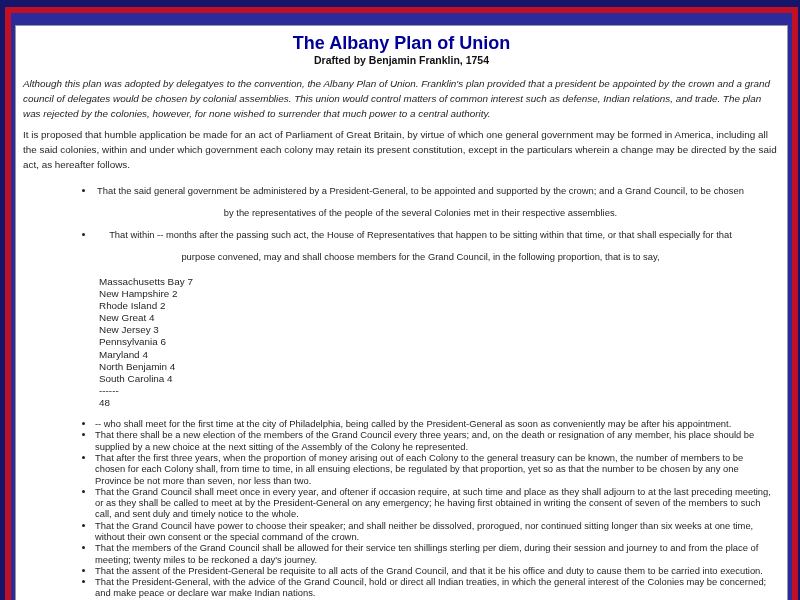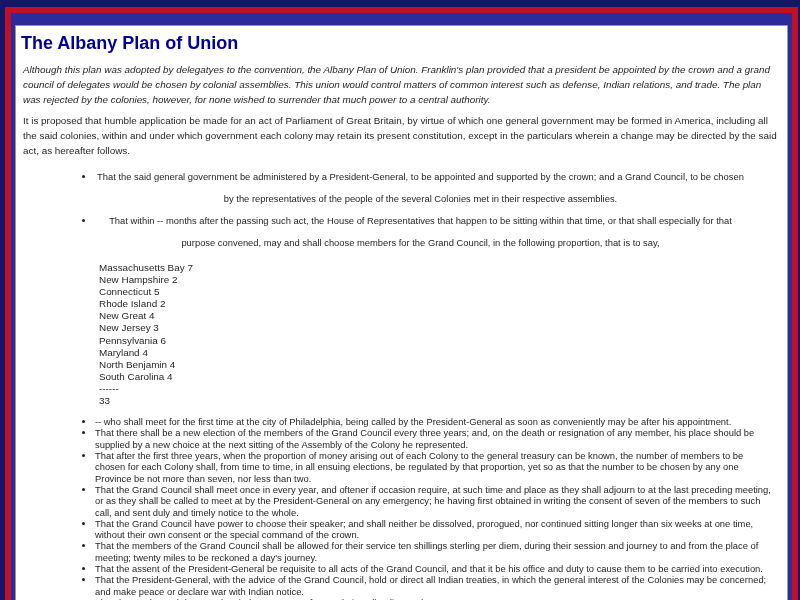--- a/index.html
+++ b/index.html
@@ -20,21 +20,21 @@
   .sheet {
     box-sizing: border-box;
     background: var(--page-background, #ffffff);
     border: 1px solid #979797;
     height: 100%;
     padding: 3px 5px;
     overflow: hidden;
   }
   h1.title {
     margin: 4px 0 1px 0;
-    text-align: left;
+    text-align: center;
     font-size: 18px; line-height: 20px; font-weight: bold;
     color: var(--title, #000099);
   }
   .subtitle {
     text-align: center;
     font-size: 10.5px; line-height: 13px; font-weight: bold;
     color: #111;
   }
   p.intro {
     margin: 9px 2px 0 2px;
@@ -67,76 +67,76 @@
     font-size: 9.4px; line-height: 11.3px;
   }
 </style>
 </head>
 <body>
 
 <div class="frame">
   <div class="sheet">
 
     <h1 class="title">The Albany Plan of Union</h1>
+    <div class="subtitle">Drafted by Benjamin Franklin, 1754</div>
 
     <p class="intro">Although this plan was adopted by delegatyes to the convention, the Albany Plan of Union. Franklin's plan provided that a president be appointed by the crown and a grand council of delegates would be chosen by colonial assemblies. This union would control matters of common interest such as defense, Indian relations, and trade. The plan was rejected by the colonies, however, for none wished to surrender that much power to a central authority.</p>
 
     <p class="proposal">It is proposed that humble application be made for an act of Parliament of Great Britain, by virtue of which one general government may be formed in America, including all the said colonies, within and under which government each colony may retain its present constitution, except in the particulars wherein a change may be directed by the said act, as hereafter follows.</p>
 
     <ul class="provisions provisions-top">
 
         <li>That the said general government be administered by a President-General, to be appointed and supported by the crown; and a Grand Council, to be chosen by the representatives of the people of the several Colonies met in their respective assemblies.</li>
 
         <li>That within -- months after the passing such act, the House of Representatives that happen to be sitting within that time, or that shall especially for that purpose convened, may and shall choose members for the Grand Council, in the following proportion, that is to say,</li>
       </ul>
 
     <div class="apportionment">
       <div>
 
           <div class="colony-row"><span>Massachusetts Bay</span> <span>7</span></div>
 
           <div class="colony-row"><span>New Hampshire</span> <span>2</span></div>
 
-          <div class="colony-row"><span>Connecticut</span> <span>5</span></div>
 
           <div class="colony-row"><span>Rhode Island</span> <span>2</span></div>
 
           <div class="colony-row"><span>New Great</span> <span>4</span></div>
 
           <div class="colony-row"><span>New Jersey</span> <span>3</span></div>
 
           <div class="colony-row"><span>Pennsylvania</span> <span>6</span></div>
 
           <div class="colony-row"><span>Maryland</span> <span>4</span></div>
 
 
           <div class="colony-row"><span>North Benjamin</span> <span>4</span></div>
 
           <div class="colony-row"><span>South Carolina</span> <span>4</span></div>
         </div>
       <div class="colony-row">------</div>
-      <div class="colony-row">33</div>
+      <div class="colony-row">48</div>
     </div>
 
     <ul class="provisions provisions-main">
 
         <li>-- who shall meet for the first time at the city of Philadelphia, being called by the President-General as soon as conveniently may be after his appointment.</li>
 
         <li>That there shall be a new election of the members of the Grand Council every three years; and, on the death or resignation of any member, his place should be supplied by a new choice at the next sitting of the Assembly of the Colony he represented.</li>
 
         <li>That after the first three years, when the proportion of money arising out of each Colony to the general treasury can be known, the number of members to be chosen for each Colony shall, from time to time, in all ensuing elections, be regulated by that proportion, yet so as that the number to be chosen by any one Province be not more than seven, nor less than two.</li>
 
         <li>That the Grand Council shall meet once in every year, and oftener if occasion require, at such time and place as they shall adjourn to at the last preceding meeting, or as they shall be called to meet at by the President-General on any emergency; he having first obtained in writing the consent of seven of the members to such call, and sent duly and timely notice to the whole.</li>
 
         <li>That the Grand Council have power to choose their speaker; and shall neither be dissolved, prorogued, nor continued sitting longer than six weeks at one time, without their own consent or the special command of the crown.</li>
 
         <li>That the members of the Grand Council shall be allowed for their service ten shillings sterling per diem, during their session and journey to and from the place of meeting; twenty miles to be reckoned a day's journey.</li>
 
         <li>That the assent of the President-General be requisite to all acts of the Grand Council, and that it be his office and duty to cause them to be carried into execution.</li>
 
-        <li>That the President-General, with the advice of the Grand Council, hold or direct all Indian treaties, in which the general interest of the Colonies may be concerned; and make peace or declare war with Indian notice.</li>
+        <li>That the President-General, with the advice of the Grand Council, hold or direct all Indian treaties, in which the general interest of the Colonies may be concerned; and make peace or declare war make Indian nations.</li>
 
         <li>That they make such laws as they judge necessary for regulating all Indian trade.</li>
 
       </ul>
 
   </div>
 </div>
 
 </body></html>

